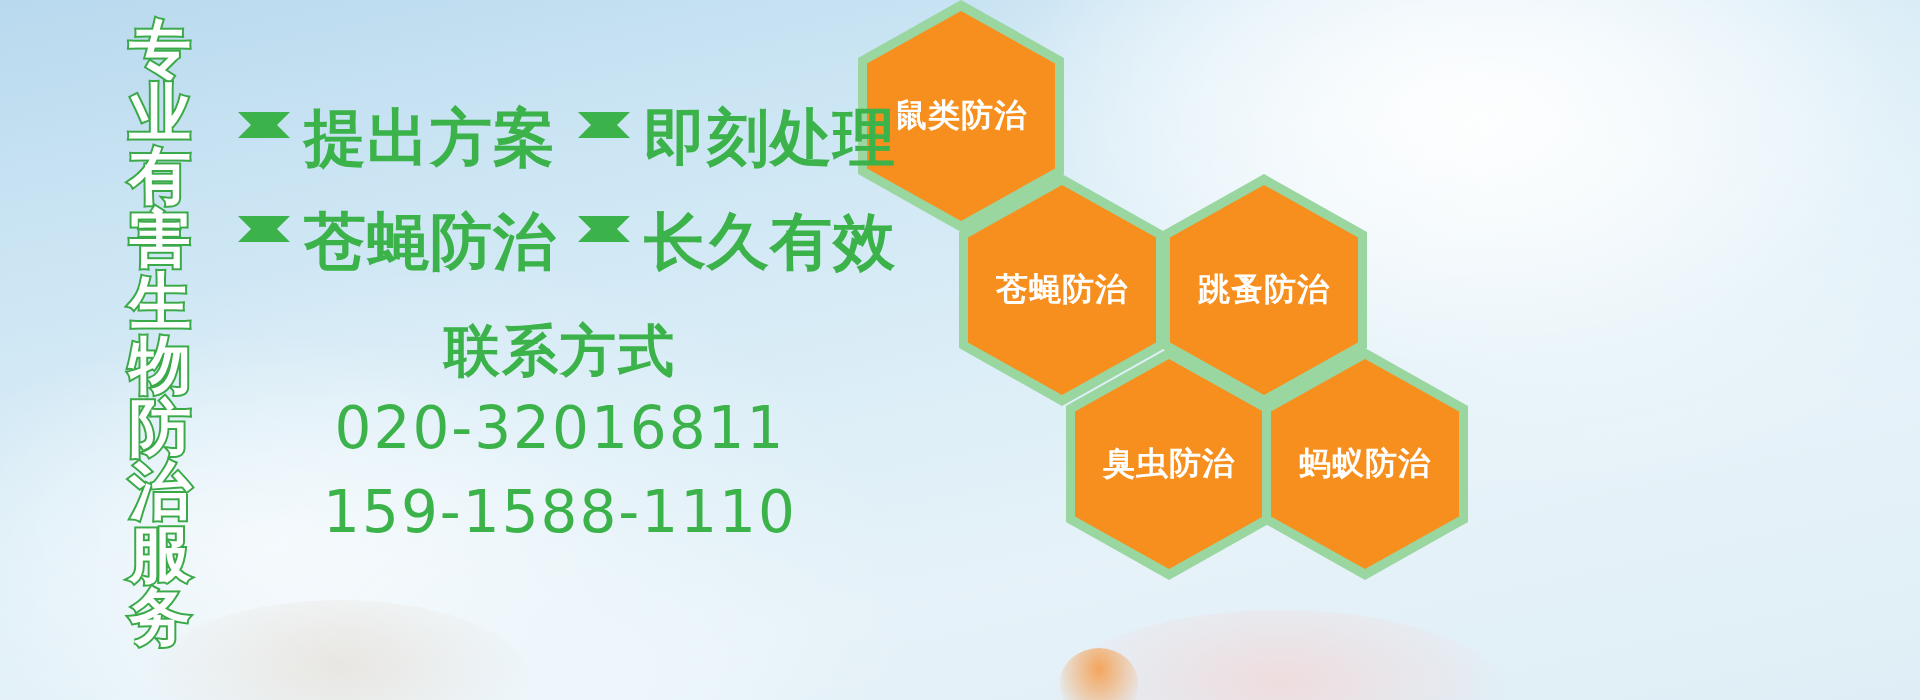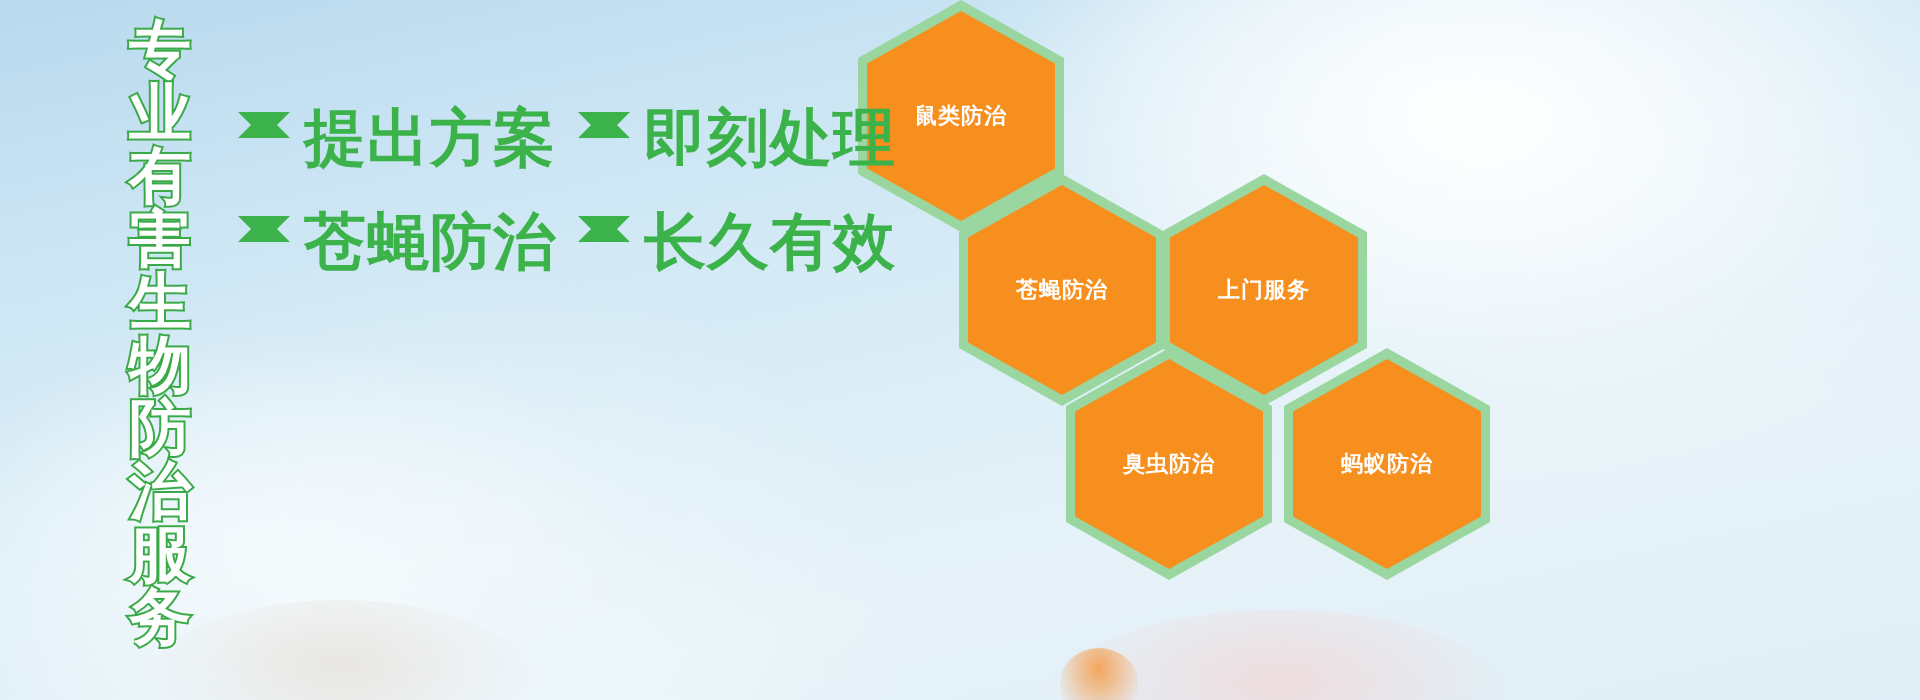--- a/index.html
+++ b/index.html
@@ -122,21 +122,21 @@
     clip-path:polygon(50% 0%, 100% 25%, 100% 75%, 50% 100%, 0% 75%, 0% 25%);
   }
   .hex .hex-inner {
     position:absolute; left:9px; top:11px; right:9px; bottom:11px;
     background:#f78f1e;
     clip-path:polygon(50% 0%, 100% 25%, 100% 75%, 50% 100%, 0% 75%, 0% 25%);
   }
   .hex-label {
     position:relative; z-index:2;
     font-family:Liberation Serif, serif;
-    font-size:22px; font-weight:700; color:#ffffff;
+    font-size:32px; font-weight:700; color:#ffffff;
     letter-spacing:1px; white-space:nowrap;
   }
 </style>
 </head>
 <body>
 
 <div id="banner">
 
   <div class="bg-haze haze-a"></div>
   <div class="bg-haze haze-b"></div>
@@ -176,46 +176,51 @@
         <span class="feature-text">苍蝇防治</span>
       </div>
       <span class="feature-gap"></span>
       <div class="feature-item">
         <span class="diamond"></span>
         <span class="feature-text">长久有效</span>
       </div>
     </div>
   </div>
 
+  <div id="contact-block">
+    <div id="contact-title">联系方式</div>
+    <div class="phone">020-32016811</div>
+    <div class="phone">159-1588-1110</div>
+  </div>
 
   <div id="honeycomb">
 
     <div class="hex" style="left:0px;  top:12px;">
       <span class="hex-outer"></span>
       <span class="hex-inner"></span>
       <span class="hex-label">鼠类防治</span>
     </div>
 
     <div class="hex" style="left:101px; top:186px;">
       <span class="hex-outer"></span>
       <span class="hex-inner"></span>
       <span class="hex-label">苍蝇防治</span>
     </div>
     <div class="hex" style="left:303px; top:186px;">
       <span class="hex-outer"></span>
       <span class="hex-inner"></span>
-      <span class="hex-label">上门服务</span>
+      <span class="hex-label">跳蚤防治</span>
     </div>
 
     <div class="hex" style="left:208px; top:360px;">
       <span class="hex-outer"></span>
       <span class="hex-inner"></span>
       <span class="hex-label">臭虫防治</span>
     </div>
-    <div class="hex" style="left:426px; top:360px;">
+    <div class="hex" style="left:404px; top:360px;">
       <span class="hex-outer"></span>
       <span class="hex-inner"></span>
       <span class="hex-label">蚂蚁防治</span>
     </div>
 
   </div>
 
 </div>
 
 </body></html>

